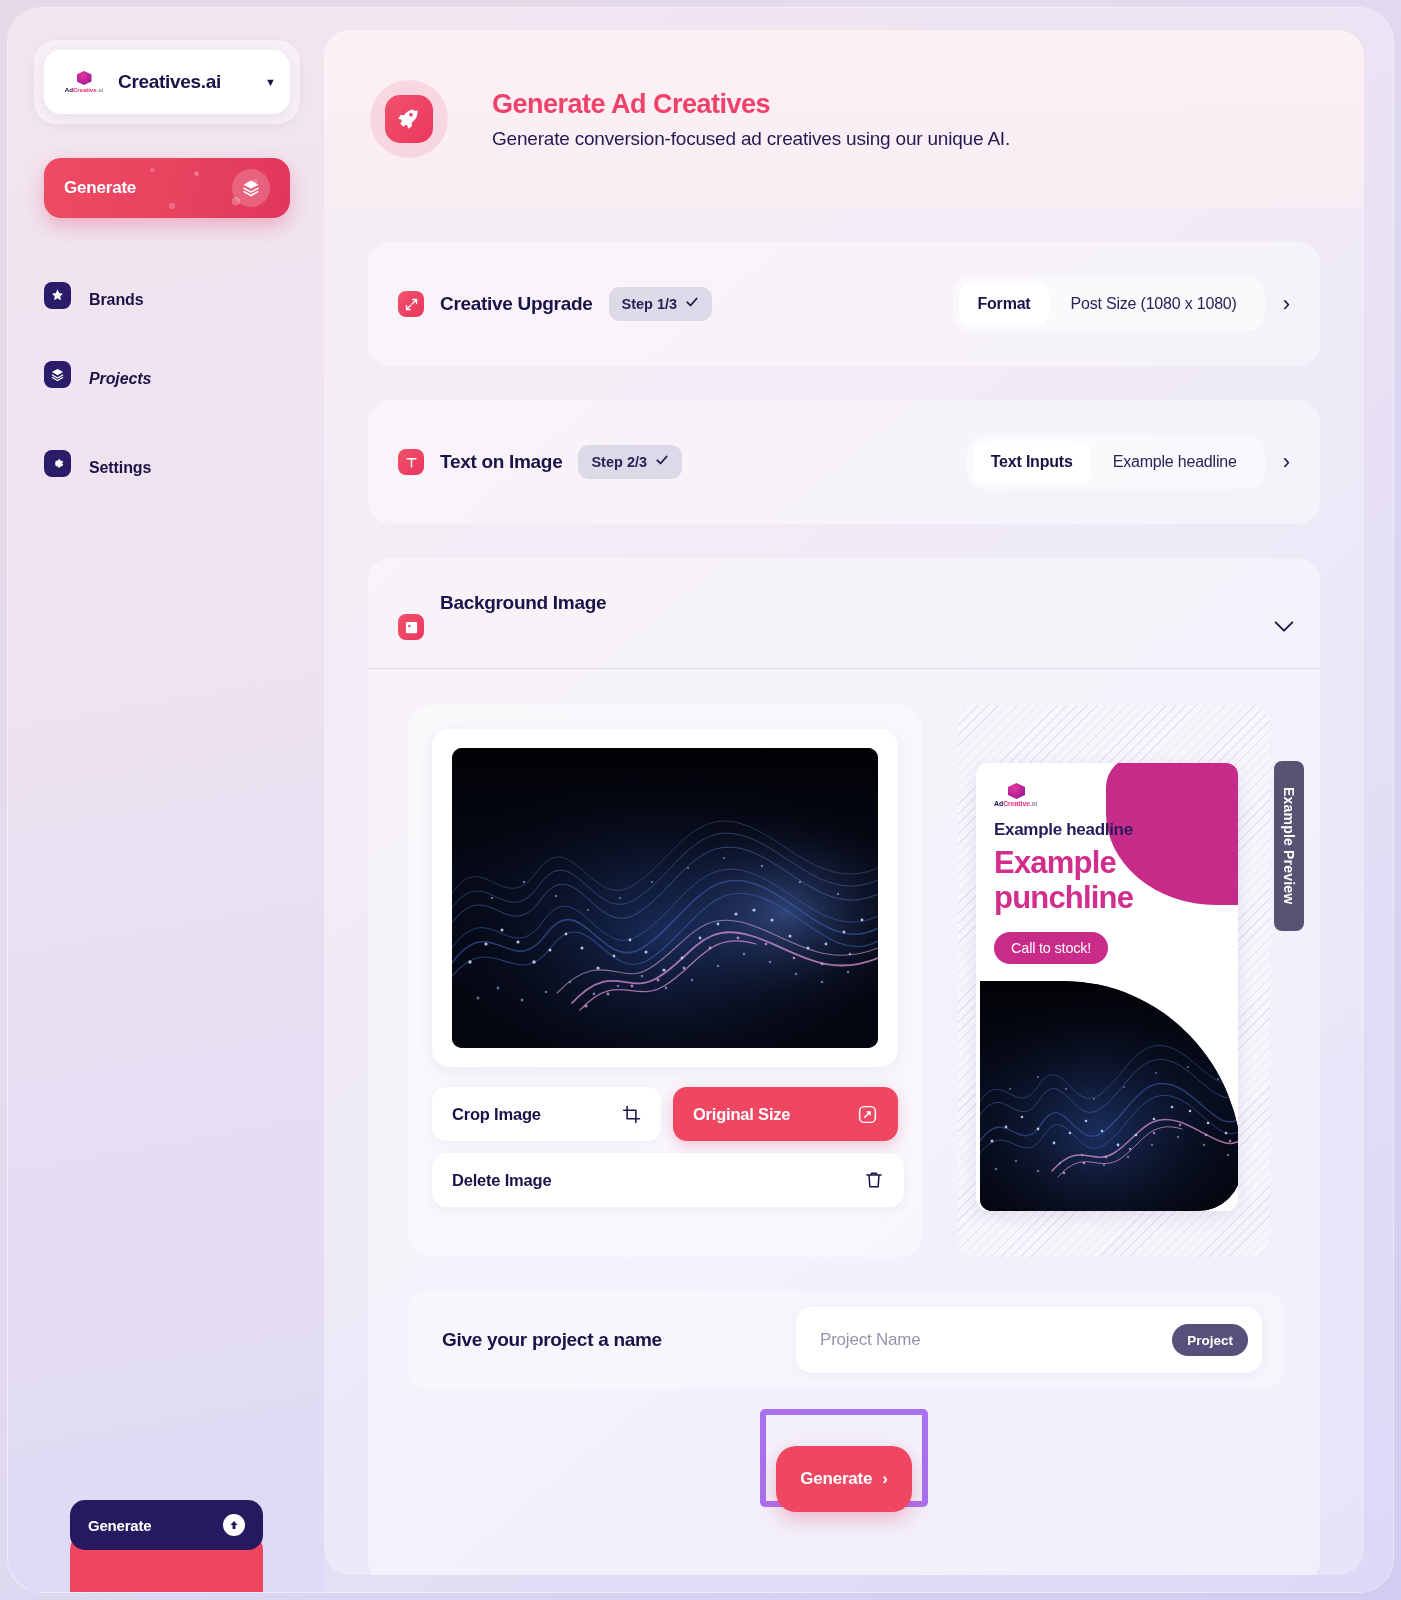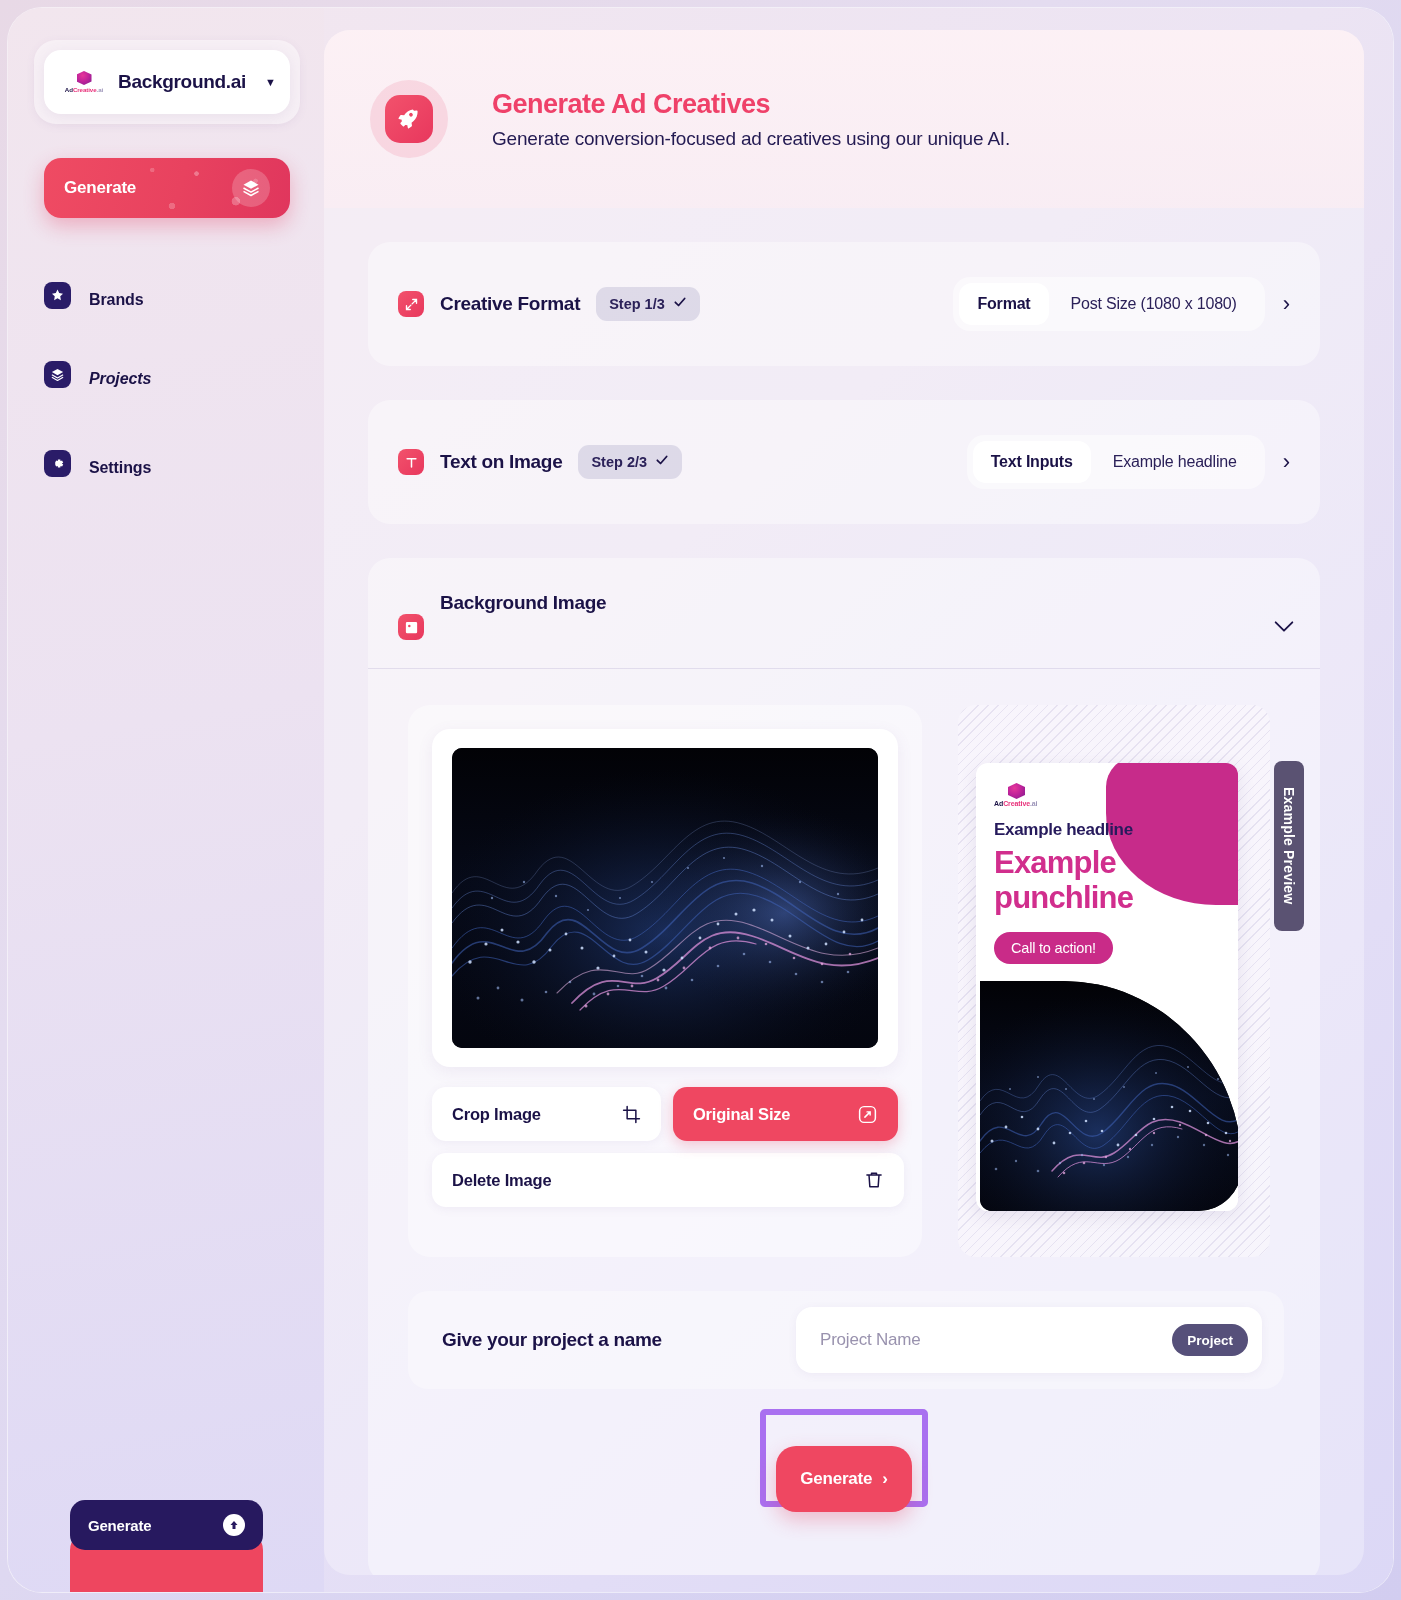--- a/index.html
+++ b/index.html
@@ -627,21 +627,21 @@
 <div class="app-shell">
 
   <aside class="sidebar">
 
     <div class="brand-outer"></div>
     <div class="brand-card">
       <div class="brand-logo">
         <div class="hex"></div>
         <div class="brand-logo-text"><span>Ad</span><span class="acc">Creative</span><span class="dim">.ai</span></div>
       </div>
-      <div class="brand-name">Background.ai</div>
+      <div class="brand-name">Creatives.ai</div>
       <div class="brand-caret">▼</div>
     </div>
 
     <div class="nav-generate">
       <div class="label">Generate</div>
       <div class="nav-gen-badge">
         <svg width="20" height="20" viewBox="0 0 24 24" fill="none">
           <path d="M12 3l9 5-9 5-9-5 9-5z" fill="#fff"></path>
           <path d="M3 12l9 5 9-5" stroke="#fff" stroke-width="1.8" fill="none" stroke-linejoin="round"></path>
           <path d="M3 16l9 5 9-5" stroke="#fff" stroke-width="1.8" fill="none" stroke-linejoin="round"></path>
@@ -708,21 +708,21 @@
     </div>
 
     <div class="main-body">
 
       <section class="step-card">
         <div class="step-icon">
           <svg width="15" height="15" viewBox="0 0 24 24" fill="none" stroke="#fff" stroke-width="2.2" stroke-linecap="round">
             <path d="M14 4h6v6M20 4l-7 7M10 20H4v-6M4 20l7-7"></path>
           </svg>
         </div>
-        <div class="step-title">Creative Format</div>
+        <div class="step-title">Creative Upgrade</div>
         <div class="step-badge">
           <span class="step-badge-label">Step 1/3</span>
           <span>
             <svg width="14" height="14" viewBox="0 0 24 24" fill="none" stroke="#1b1247" stroke-width="3" stroke-linecap="round" stroke-linejoin="round">
                 <path d="M4 12.5l5.5 5.5L20 6"></path>
               </svg>
           </span>
         </div>
         <div class="step-right">
           <div class="pill-group">
@@ -931,21 +931,21 @@
               <div class="pv-inner">
                 <div class="pv-logo">
                   <div class="hex"></div>
                   <div class="pv-logo-text"><span>Ad</span><span class="acc">Creative</span><span class="dim">.ai</span></div>
                 </div>
                 <div class="pv-headline">Example headline</div>
                 <div class="pv-punch">
                   <div>Example</div>
                   <div>punchline</div>
                 </div>
-                <div class="pv-cta">Call to action!</div>
+                <div class="pv-cta">Call to stock!</div>
               </div>
 
               <div class="pv-photo">
                 <div class="pv-photo-mask">
                   <svg viewBox="0 0 262 230" preserveAspectRatio="none">
                     <defs>
                       <linearGradient id="pbg" x1="0" y1="0" x2="0" y2="1">
                         <stop offset="0%" stop-color="#020206"></stop>
                         <stop offset="50%" stop-color="#070c1c"></stop>
                         <stop offset="100%" stop-color="#04060f"></stop>

